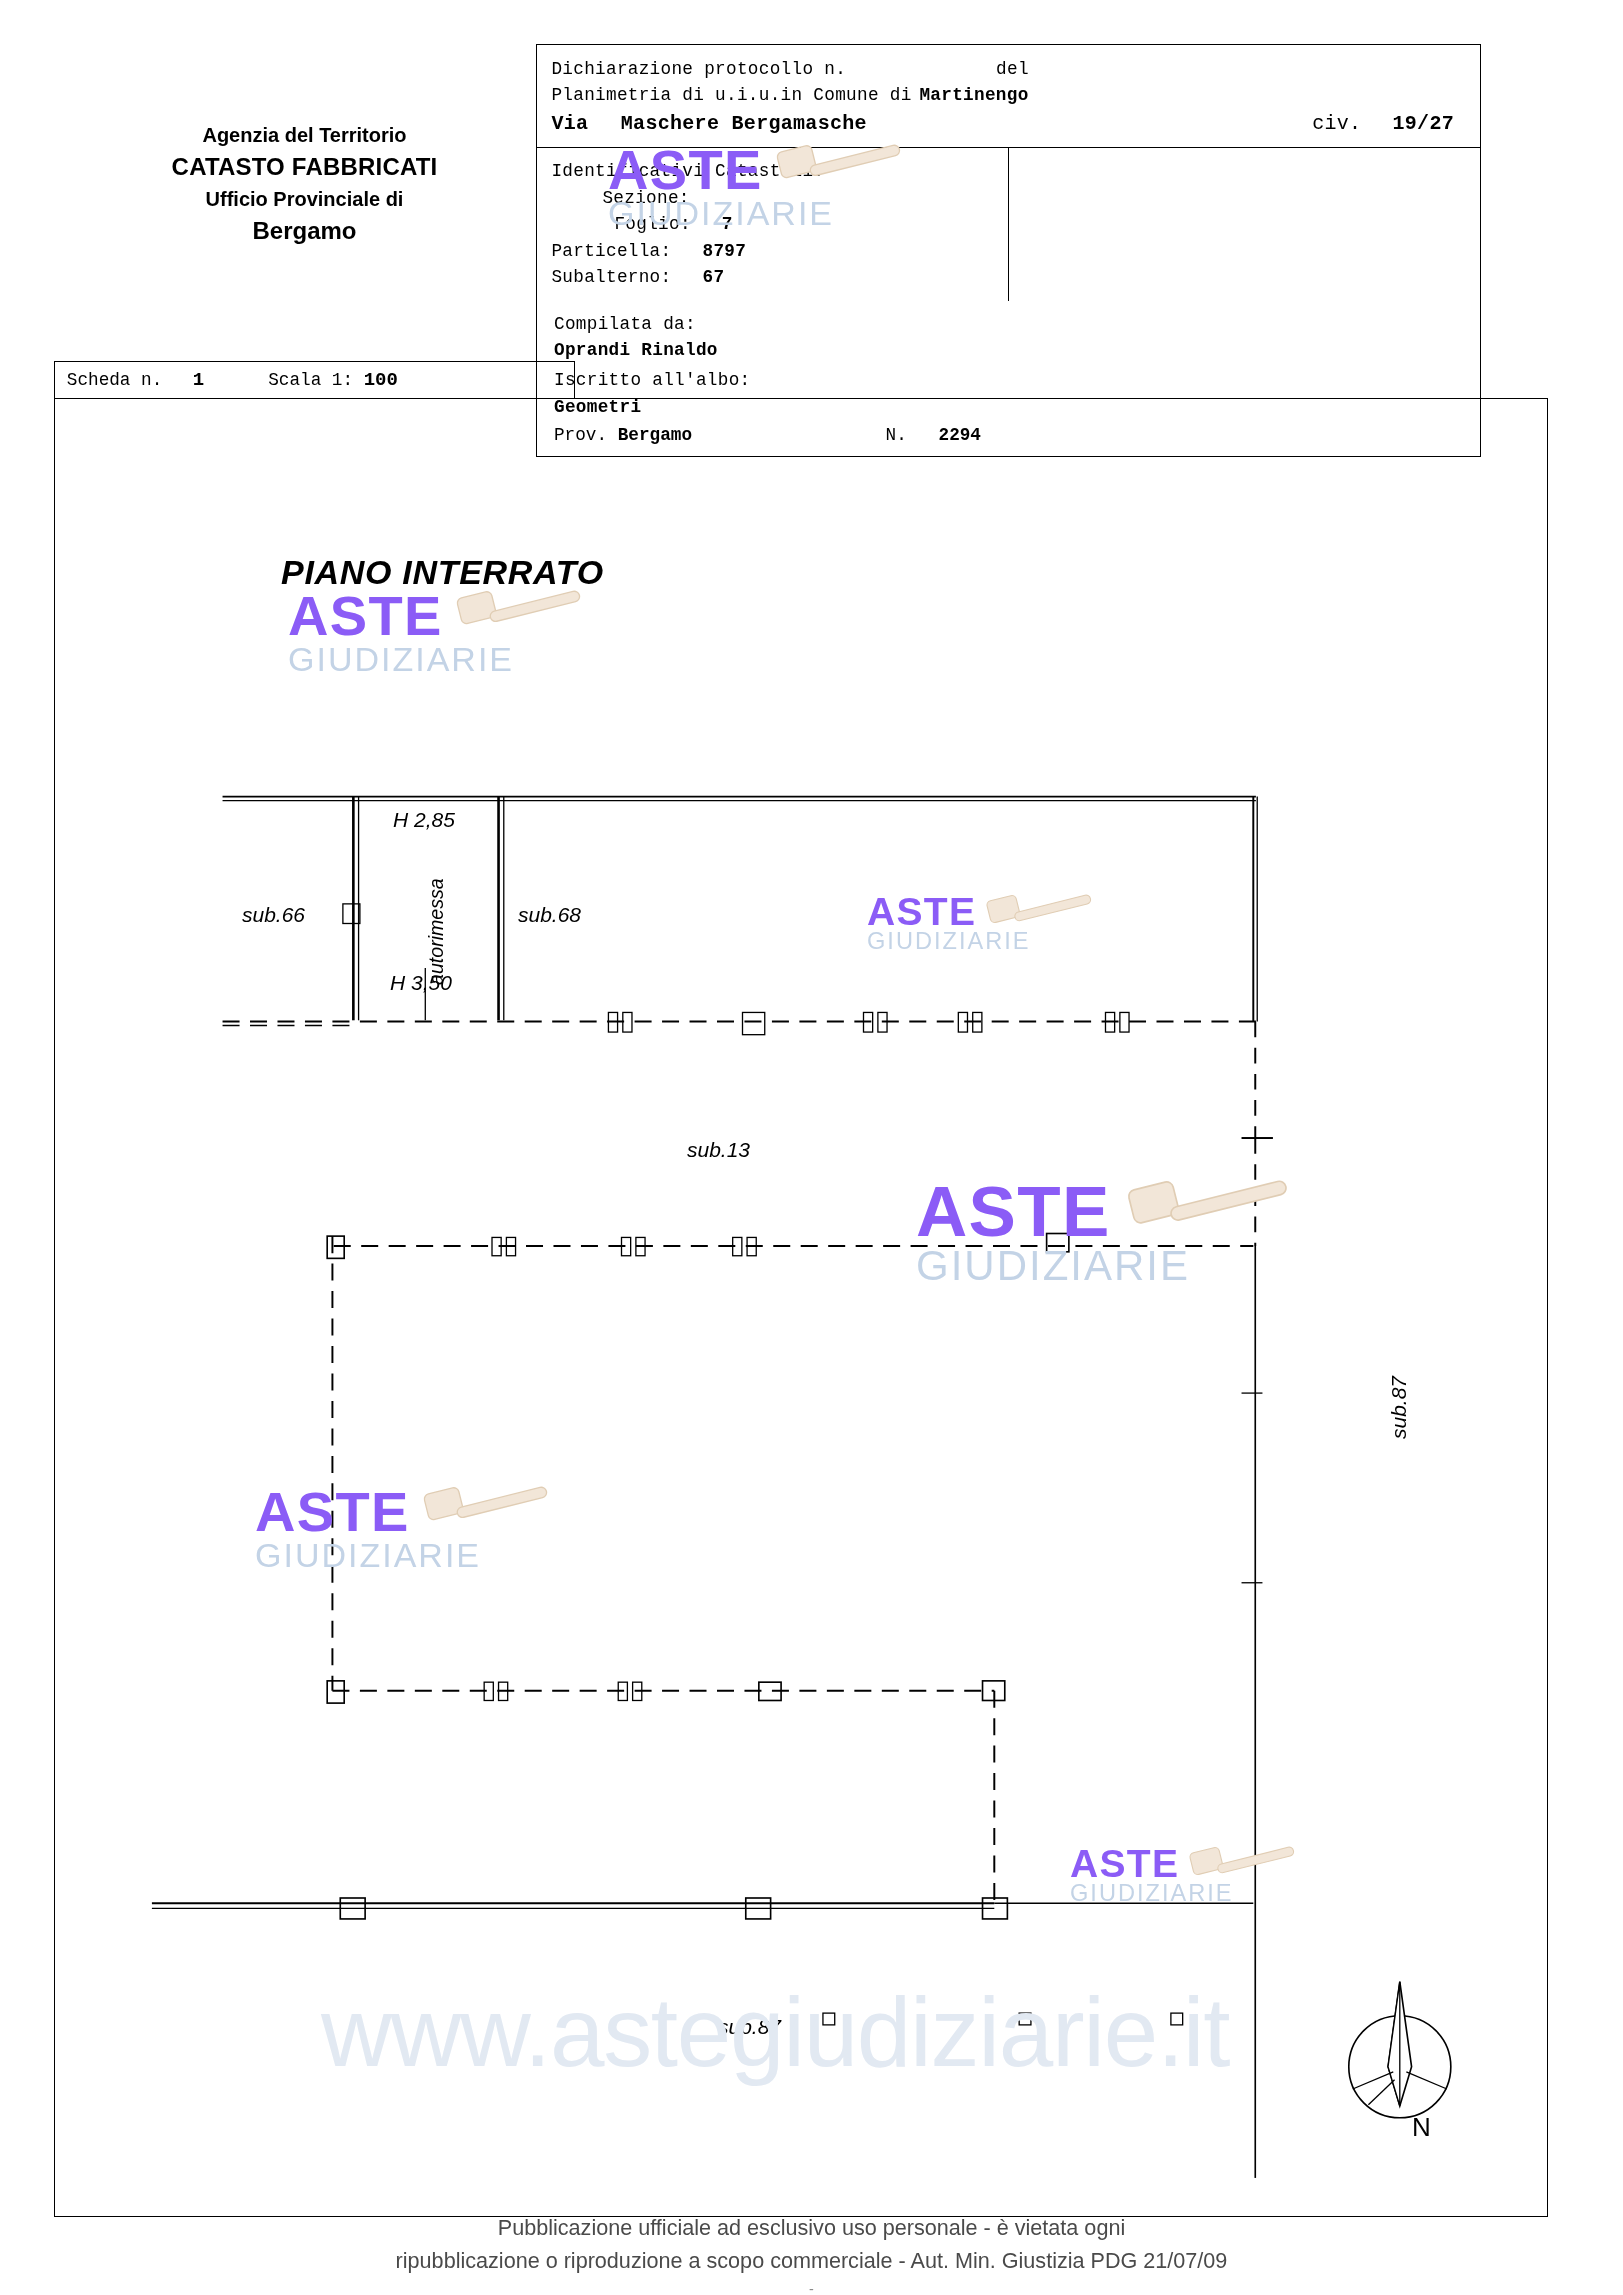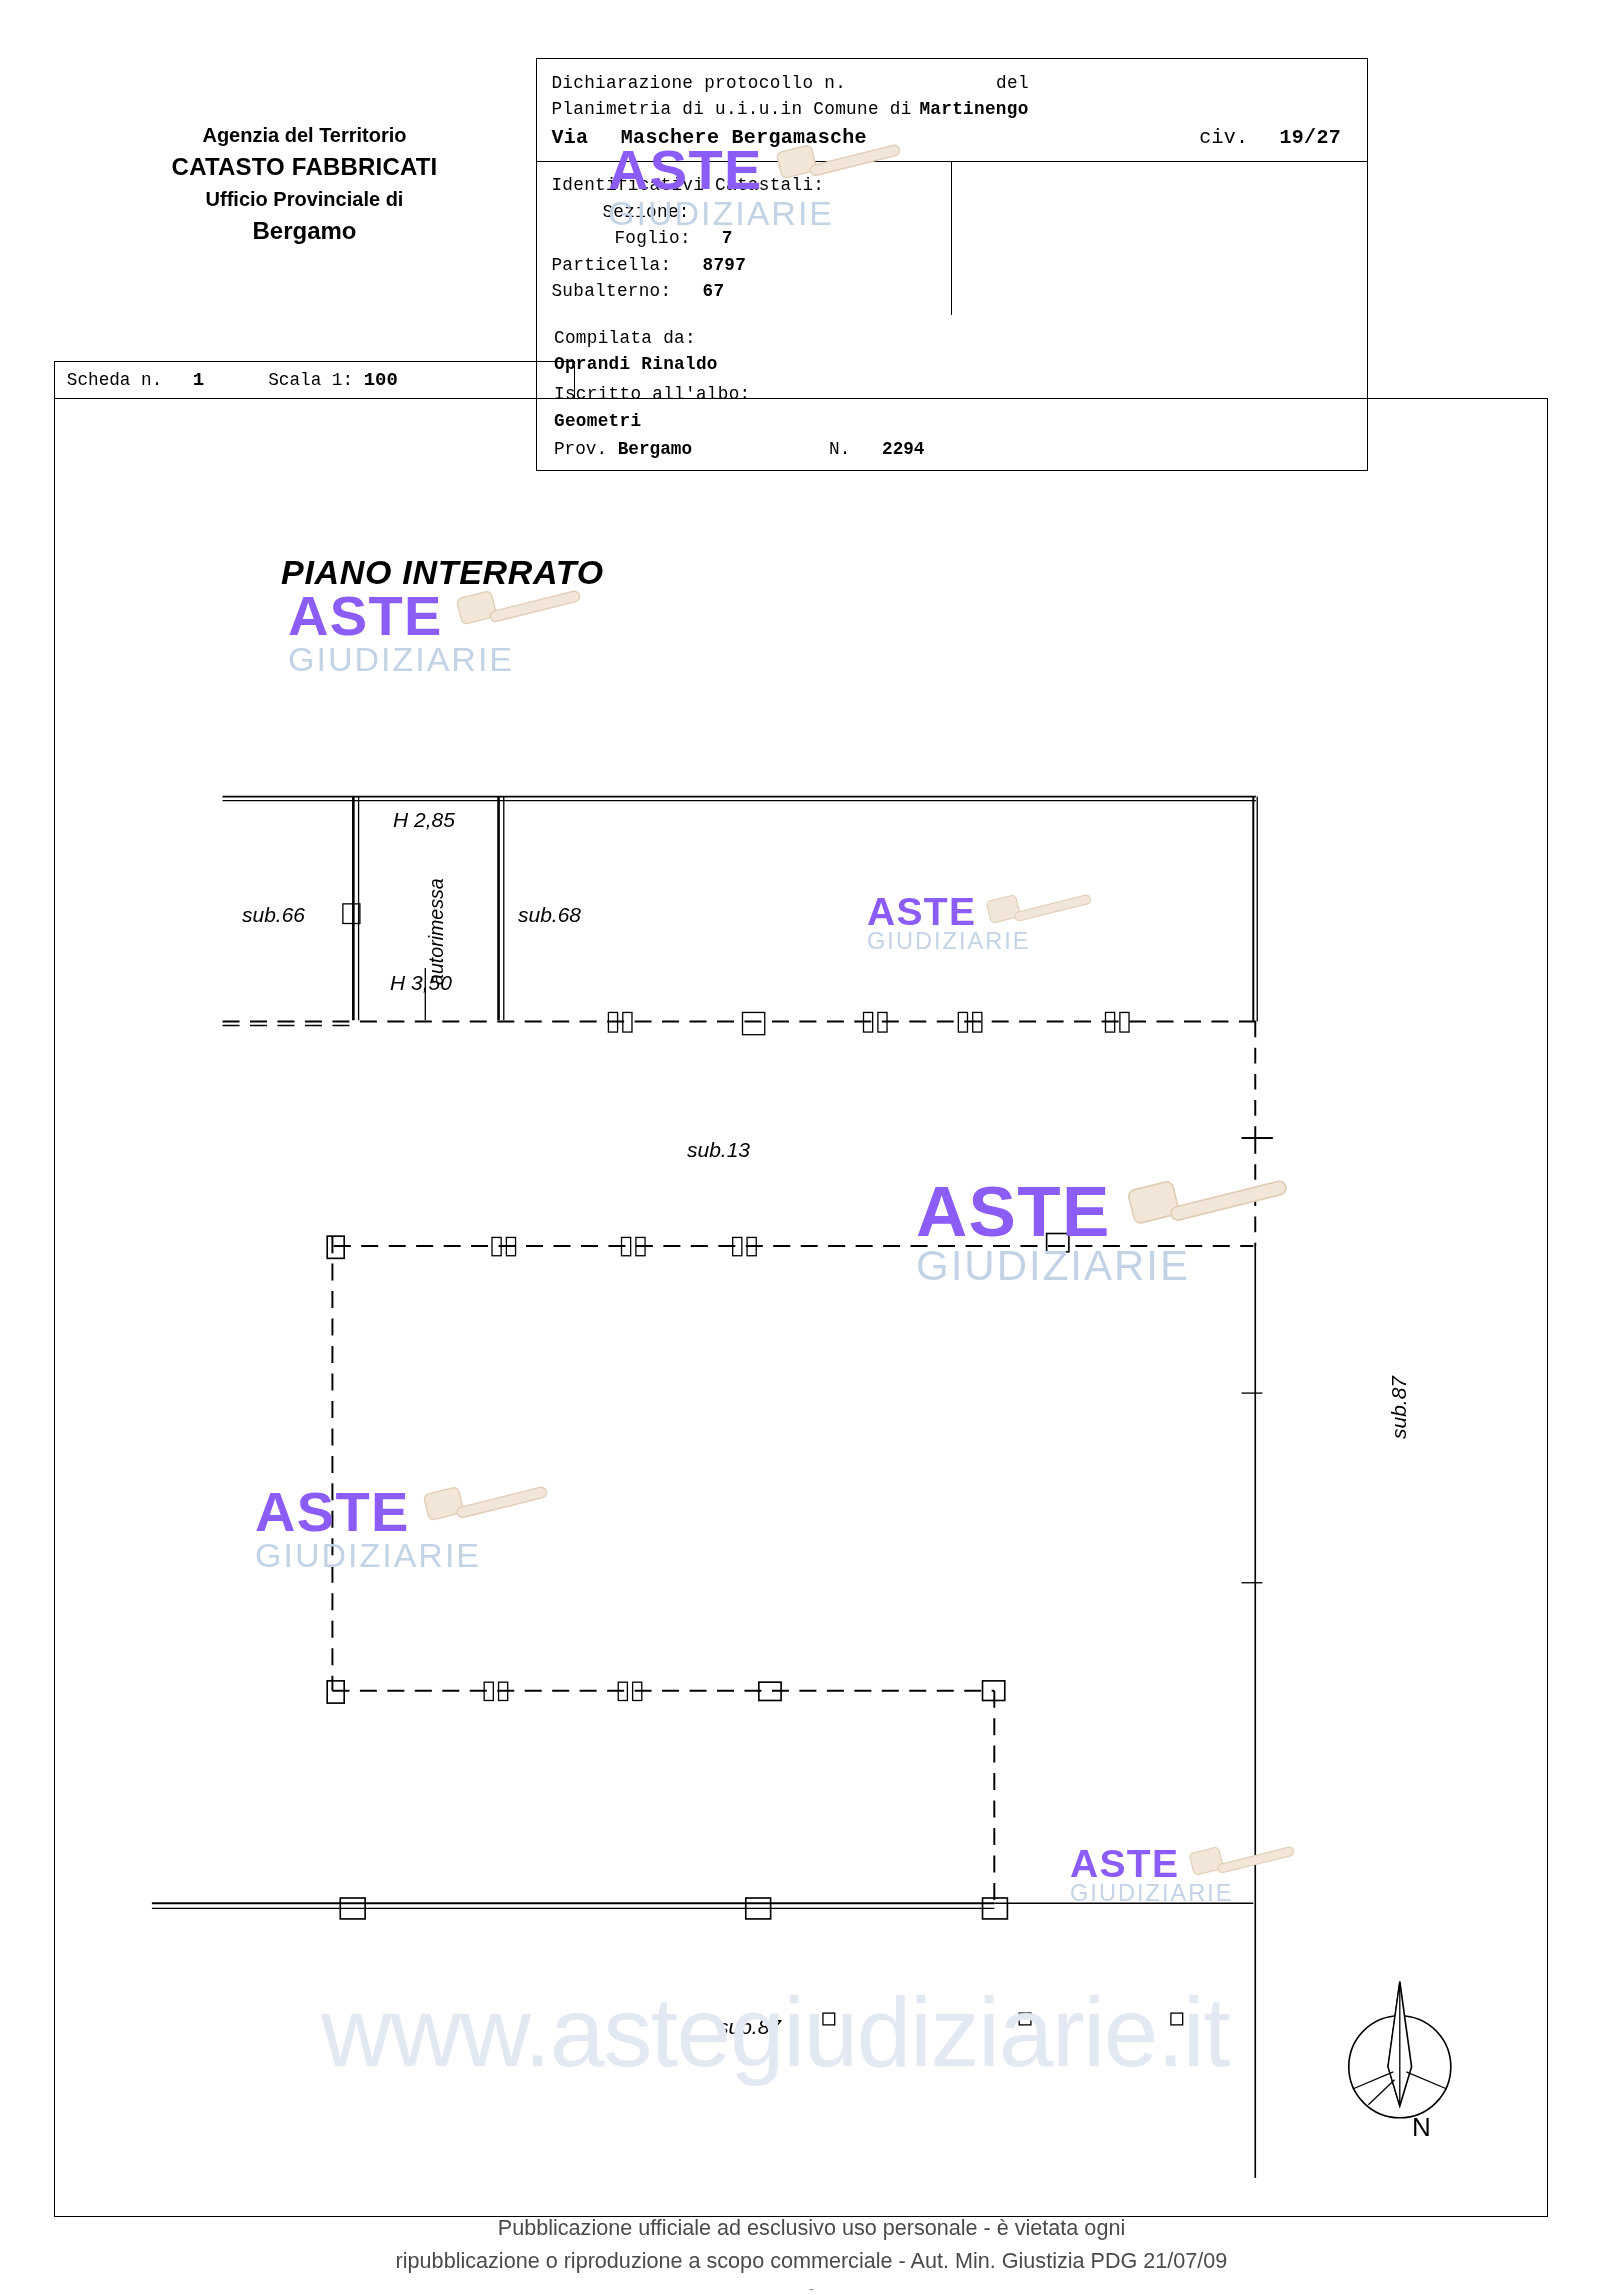--- a/index.html
+++ b/index.html
@@ -34,22 +34,22 @@
   }
   .agency-line1 { font-size: 20px; font-weight: bold; }
   .agency-line2 { font-size: 24px; font-weight: bold; letter-spacing: 0.2px; }
   .agency-line3 { font-size: 20px; font-weight: bold; }
   .agency-line4 { font-size: 24px; font-weight: bold; }
 
   
   .htable {
     position: absolute;
     left: 536px;
-    top: 58px;
-    width: 832px;
+    top: 44px;
+    width: 945px;
     border: 1.3px solid #000;
     box-sizing: border-box;
     font-family: "Liberation Mono", monospace;
   }
   .htop {
     border-bottom: 1.3px solid #000;
     padding: 10.5px 0 9.2px 0;
   }
   .hrow {
     display: flex;

